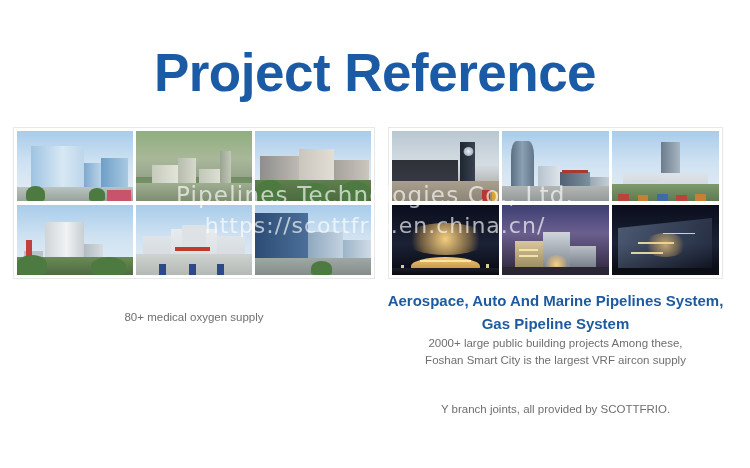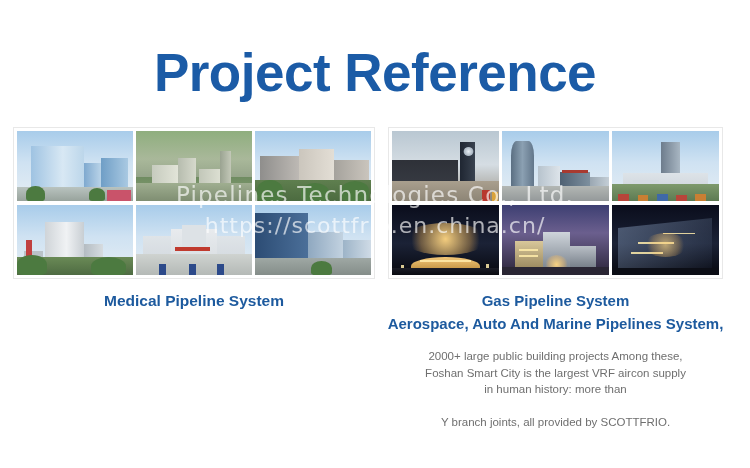--- a/index.html
+++ b/index.html
@@ -144,21 +144,21 @@
   .caption-right {
     font-size: 15px;
   }
   .body-text {
     color: #6f6f6f;
     font-size: 11.5px;
     line-height: 16.5px;
     margin: 0;
   }
   .body-left  { margin-top: 20px; }
-  .body-right { margin-top: 13px; }
+  .body-right { }
 </style>
 </head>
 <body>
 
 <div class="page-title">Project Reference</div>
 
 <div class="groups">
 
   <div class="photo-group group-left">
 
@@ -282,29 +282,28 @@
       <div class="road" style="height:10%;background:#0c0e16;"></div>
     </div>
 
   </div>
 </div>
 
 <div class="watermark wm-line1">Pipelines Technologies Co., Ltd.</div>
 <div class="watermark wm-line2">https://scottfrio.en.china.cn/</div>
 
 <div class="col col-left">
-  <p class="caption">Medical Pipeline System</p>
   <p class="body-text body-left">
-    <br>
+    <span>80+ medical oxygen supply</span><br>
   </p>
 </div>
 
 <div class="col col-right">
+  <p class="caption caption-right">Aerospace, Auto And Marine Pipelines System,</p>
   <p class="caption caption-right">Gas Pipeline System</p>
-  <p class="caption caption-right">Aerospace, Auto And Marine Pipelines System,</p>
   <p class="body-text body-right">
     <span>2000+ large public building projects Among these,</span><br>
     <span>Foshan Smart City is the largest VRF aircon supply</span><br>
-    <span>in human history: more than</span><br>
+    <br>
     <br>
     <span>Y branch joints, all provided by SCOTTFRIO.</span>
   </p>
 </div>
 
 </body></html>

